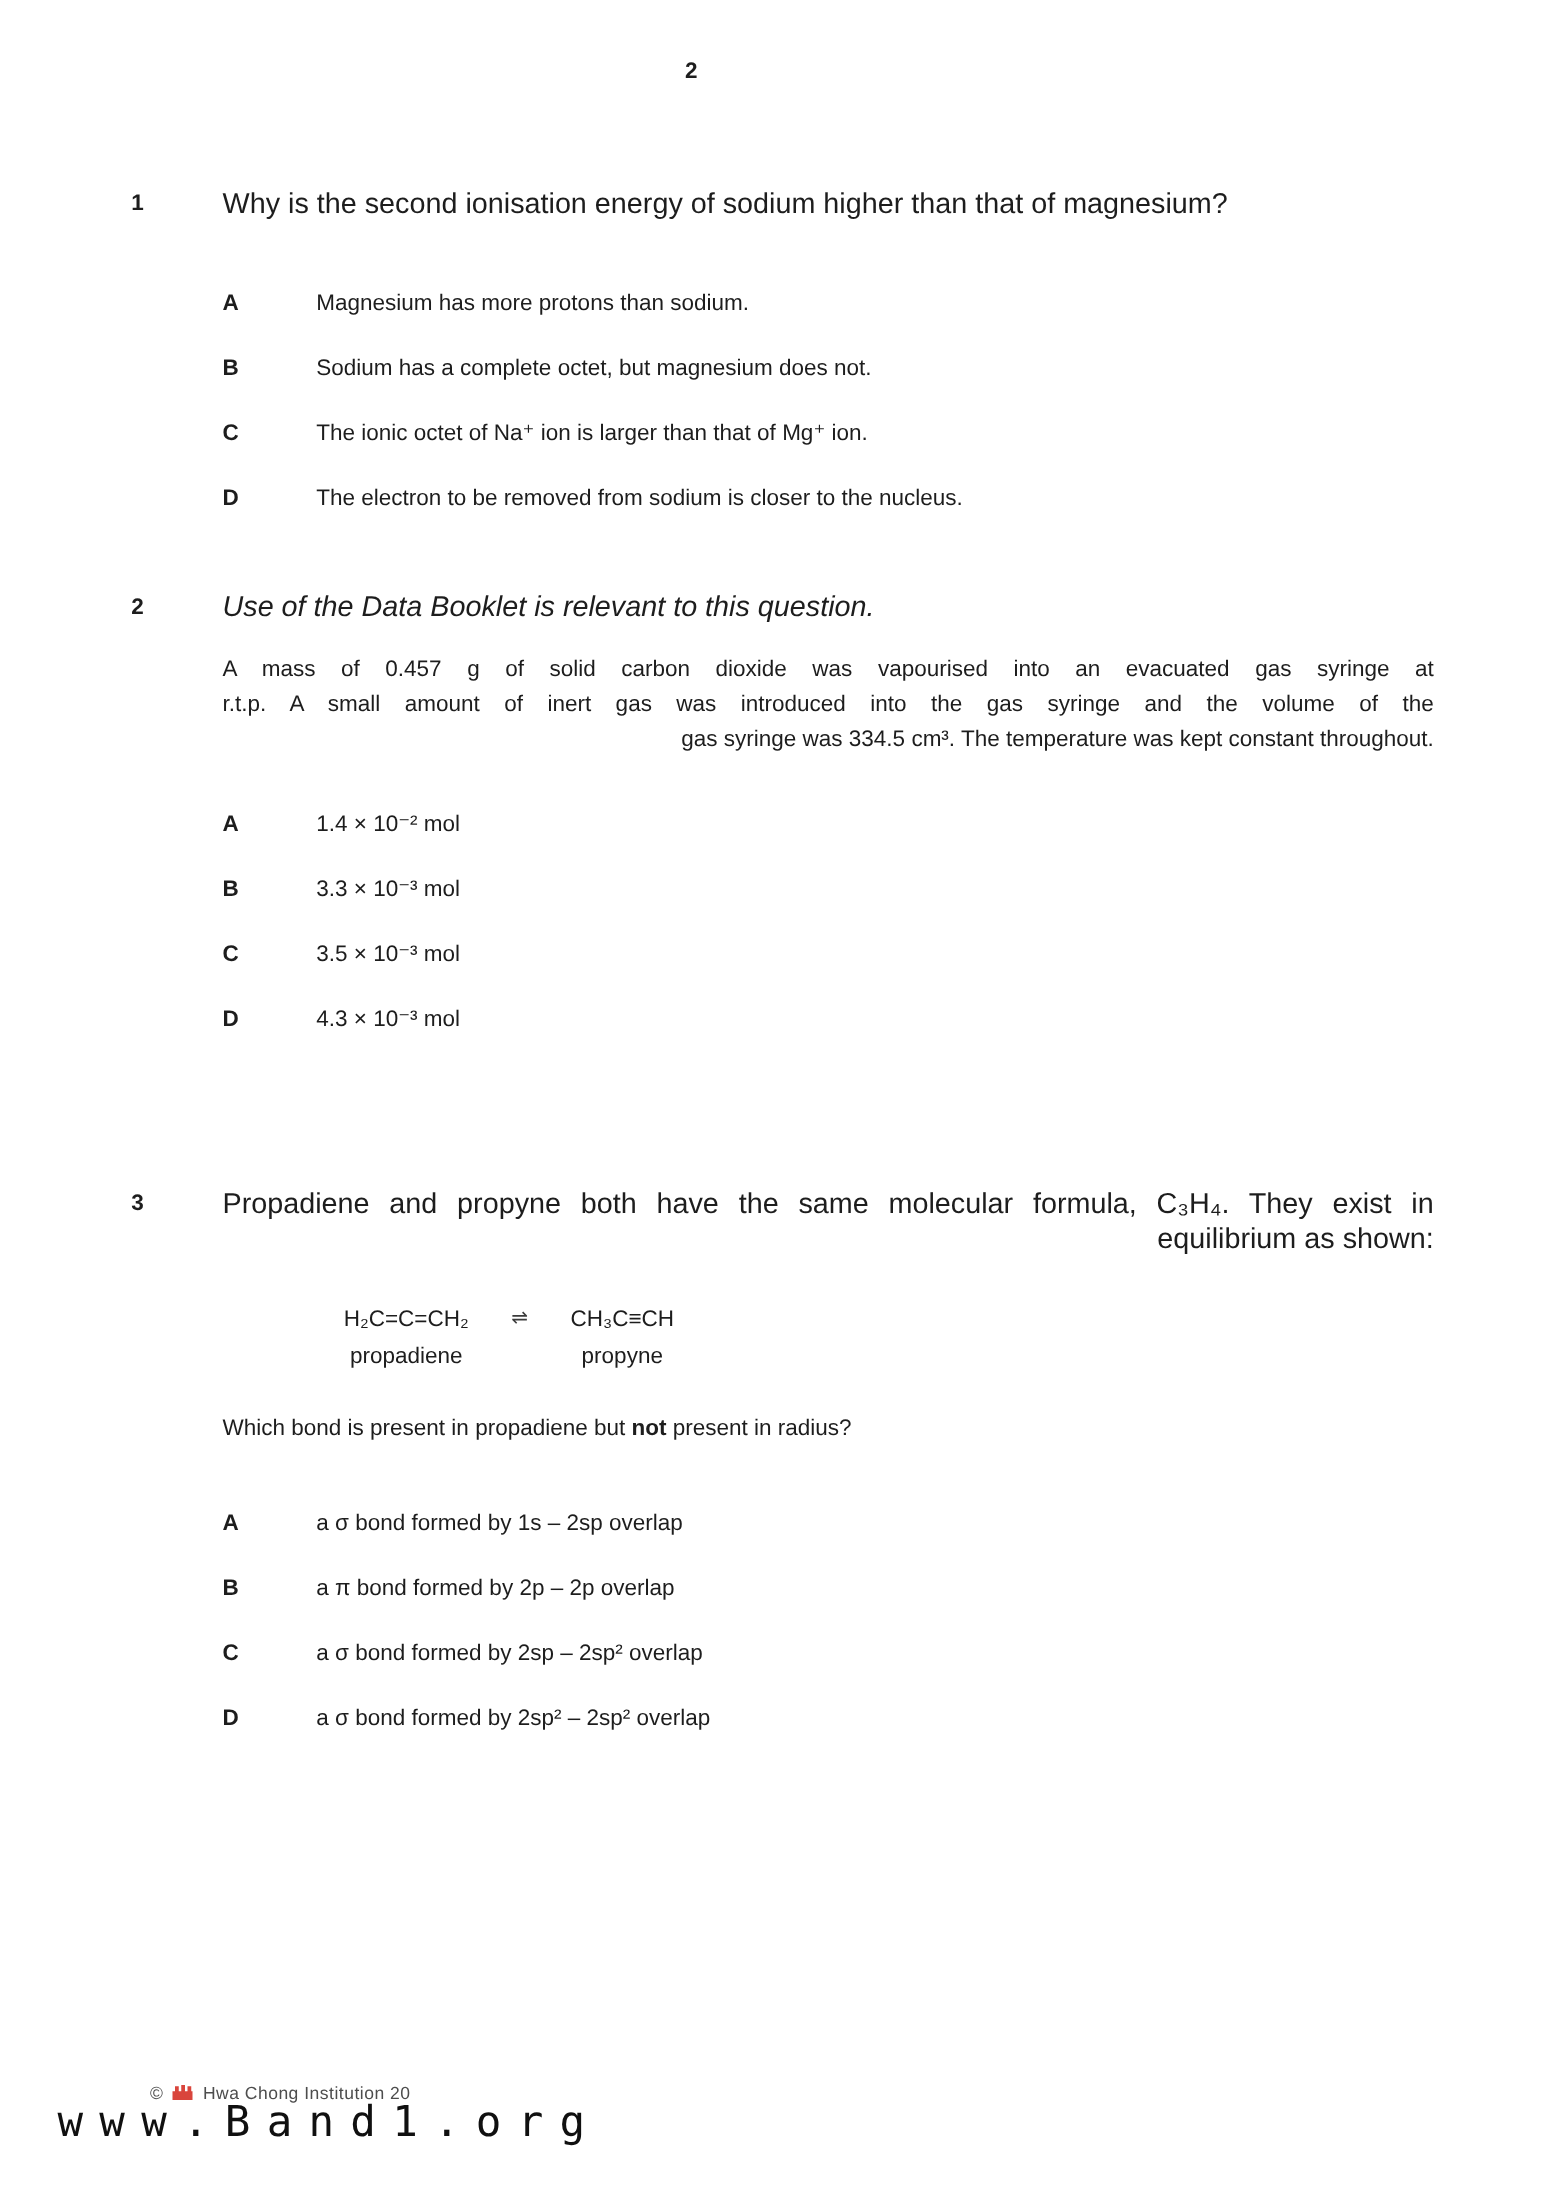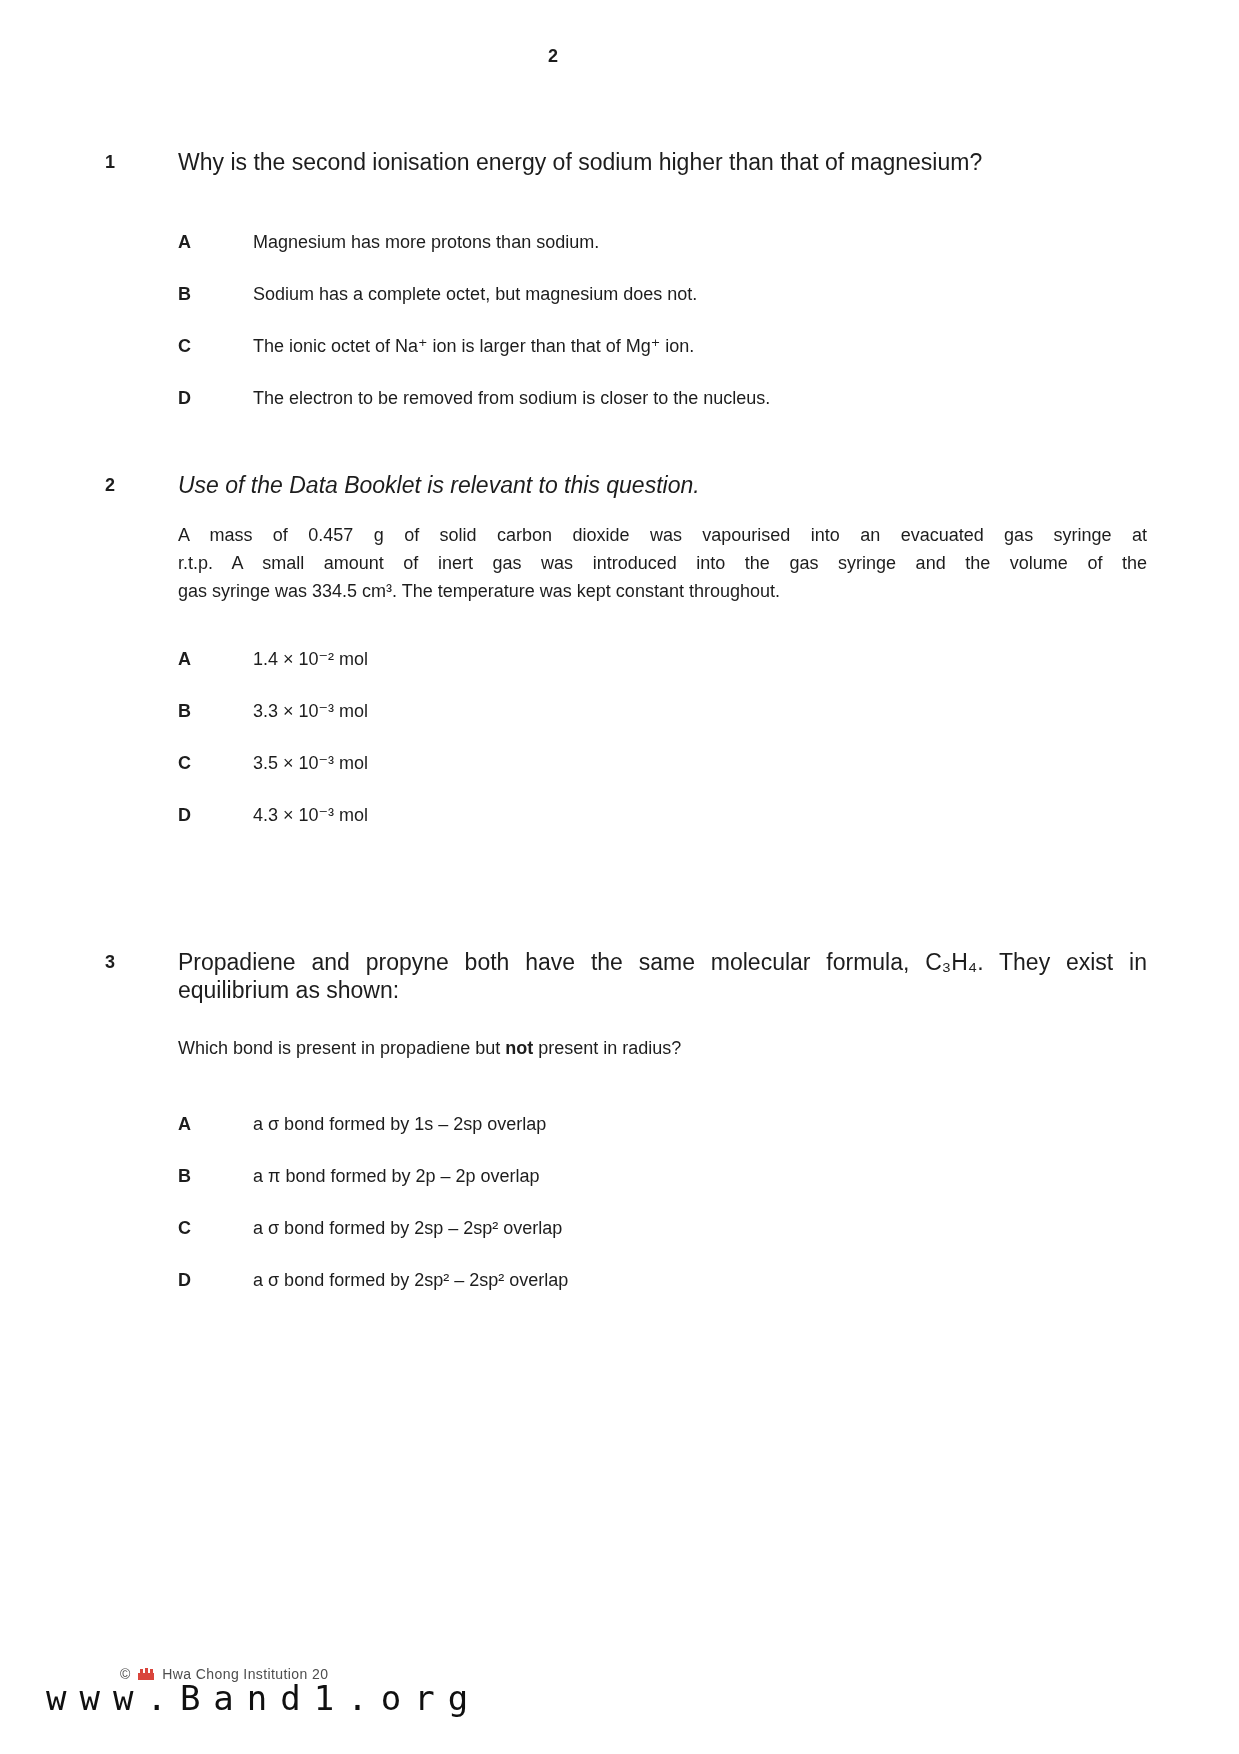--- a/index.html
+++ b/index.html
@@ -20,21 +20,21 @@
     position:absolute;left:105px;width:1042px;
     display:grid;grid-template-columns:73px 1fr;align-items:start;
   }
   #q1{top:148px;}
   #q2{top:471px;}
   #q3{top:948px;}
   .qnum{font-weight:700;font-size:18px;line-height:28px;}
   .qcontent{font-size:18px;line-height:28px;}
   .stem{font-size:23px;line-height:28px;}
   .jline{text-align:justify;text-align-last:justify;}
-  .jline-last{text-align:left;}
+  .jline-last{text-align:right;}
   .preamble{font-style:italic;}
   .bodypara{margin-top:22px;}
   .prompt{margin-top:26px;}
   #q3 .prompt{margin-top:30px;}
   .options{margin-top:40px;}
   #q1 .options{margin-top:52px;}
   #q3 .options{margin-top:48px;}
   .opt{
     display:grid;grid-template-columns:75px 1fr;
     margin-bottom:24px;line-height:28px;font-size:18px;
@@ -124,20 +124,28 @@
     </div>
   </section>
 
   <section class="question" id="q3">
     <div class="qnum">3</div>
     <div class="qcontent">
       <div class="stem">
         <div class="jline">Propadiene and propyne both have the same molecular formula, C₃H₄. They exist in</div>
         <div class="jline-last">equilibrium as shown:</div>
       </div>
+      <div class="equation">
+        <div class="eq-f">H₂C=C=CH₂</div>
+        <div class="eq-a">⇌</div>
+        <div class="eq-f">CH₃C≡CH</div>
+        <div class="eq-label">propadiene</div>
+        <div></div>
+        <div class="eq-label">propyne</div>
+      </div>
       <div class="prompt"><span>Which bond is present in propadiene but </span><strong>not</strong><span> present in radius?</span></div>
       <div class="options">
         <div class="opt">
           <span class="olet">A</span>
           <span class="otxt">a σ bond formed by 1s – 2sp overlap</span>
         </div>
         <div class="opt">
           <span class="olet">B</span>
           <span class="otxt">a π bond formed by 2p – 2p overlap</span>
         </div>

